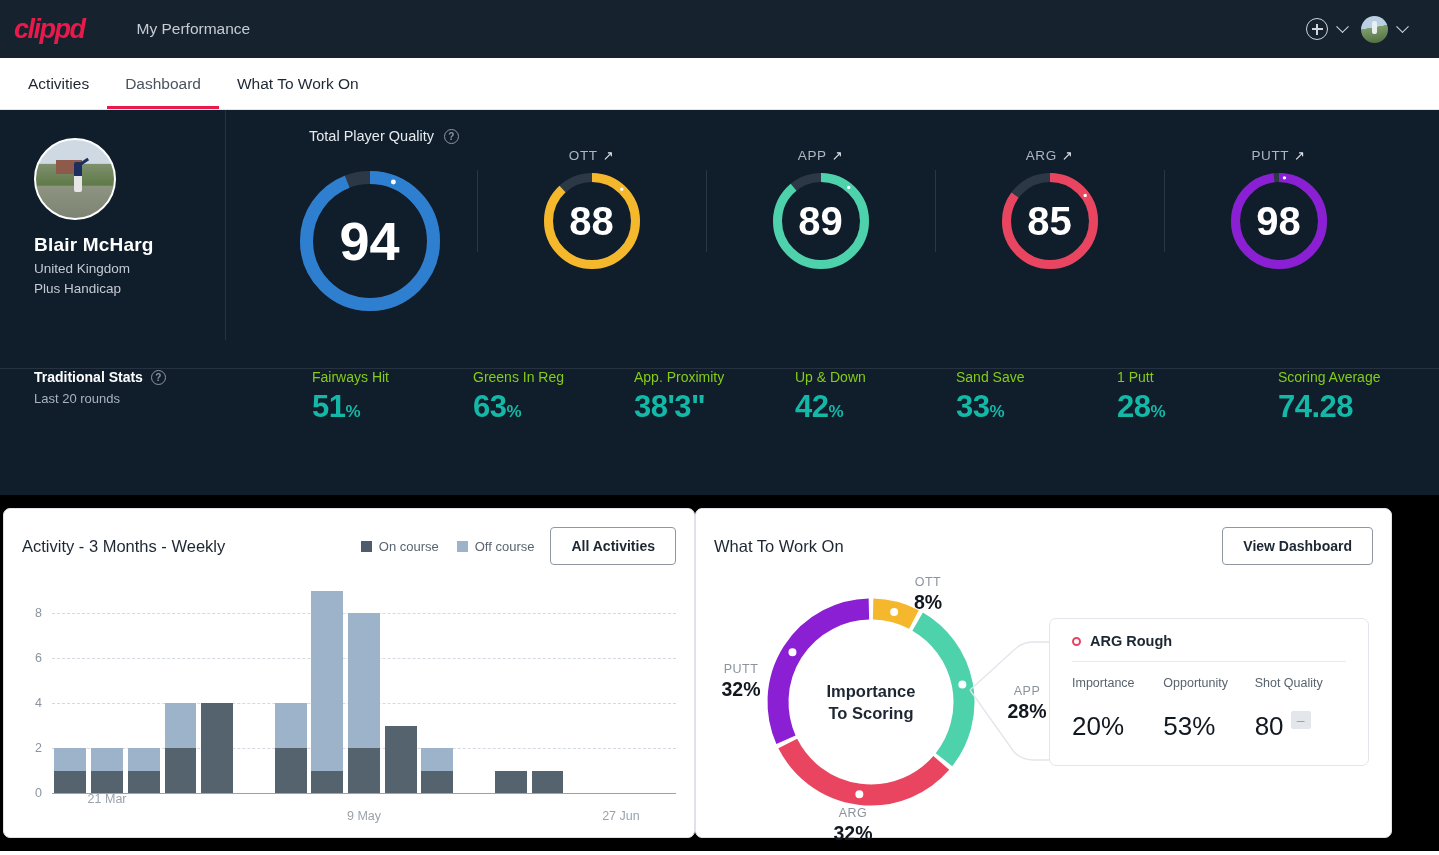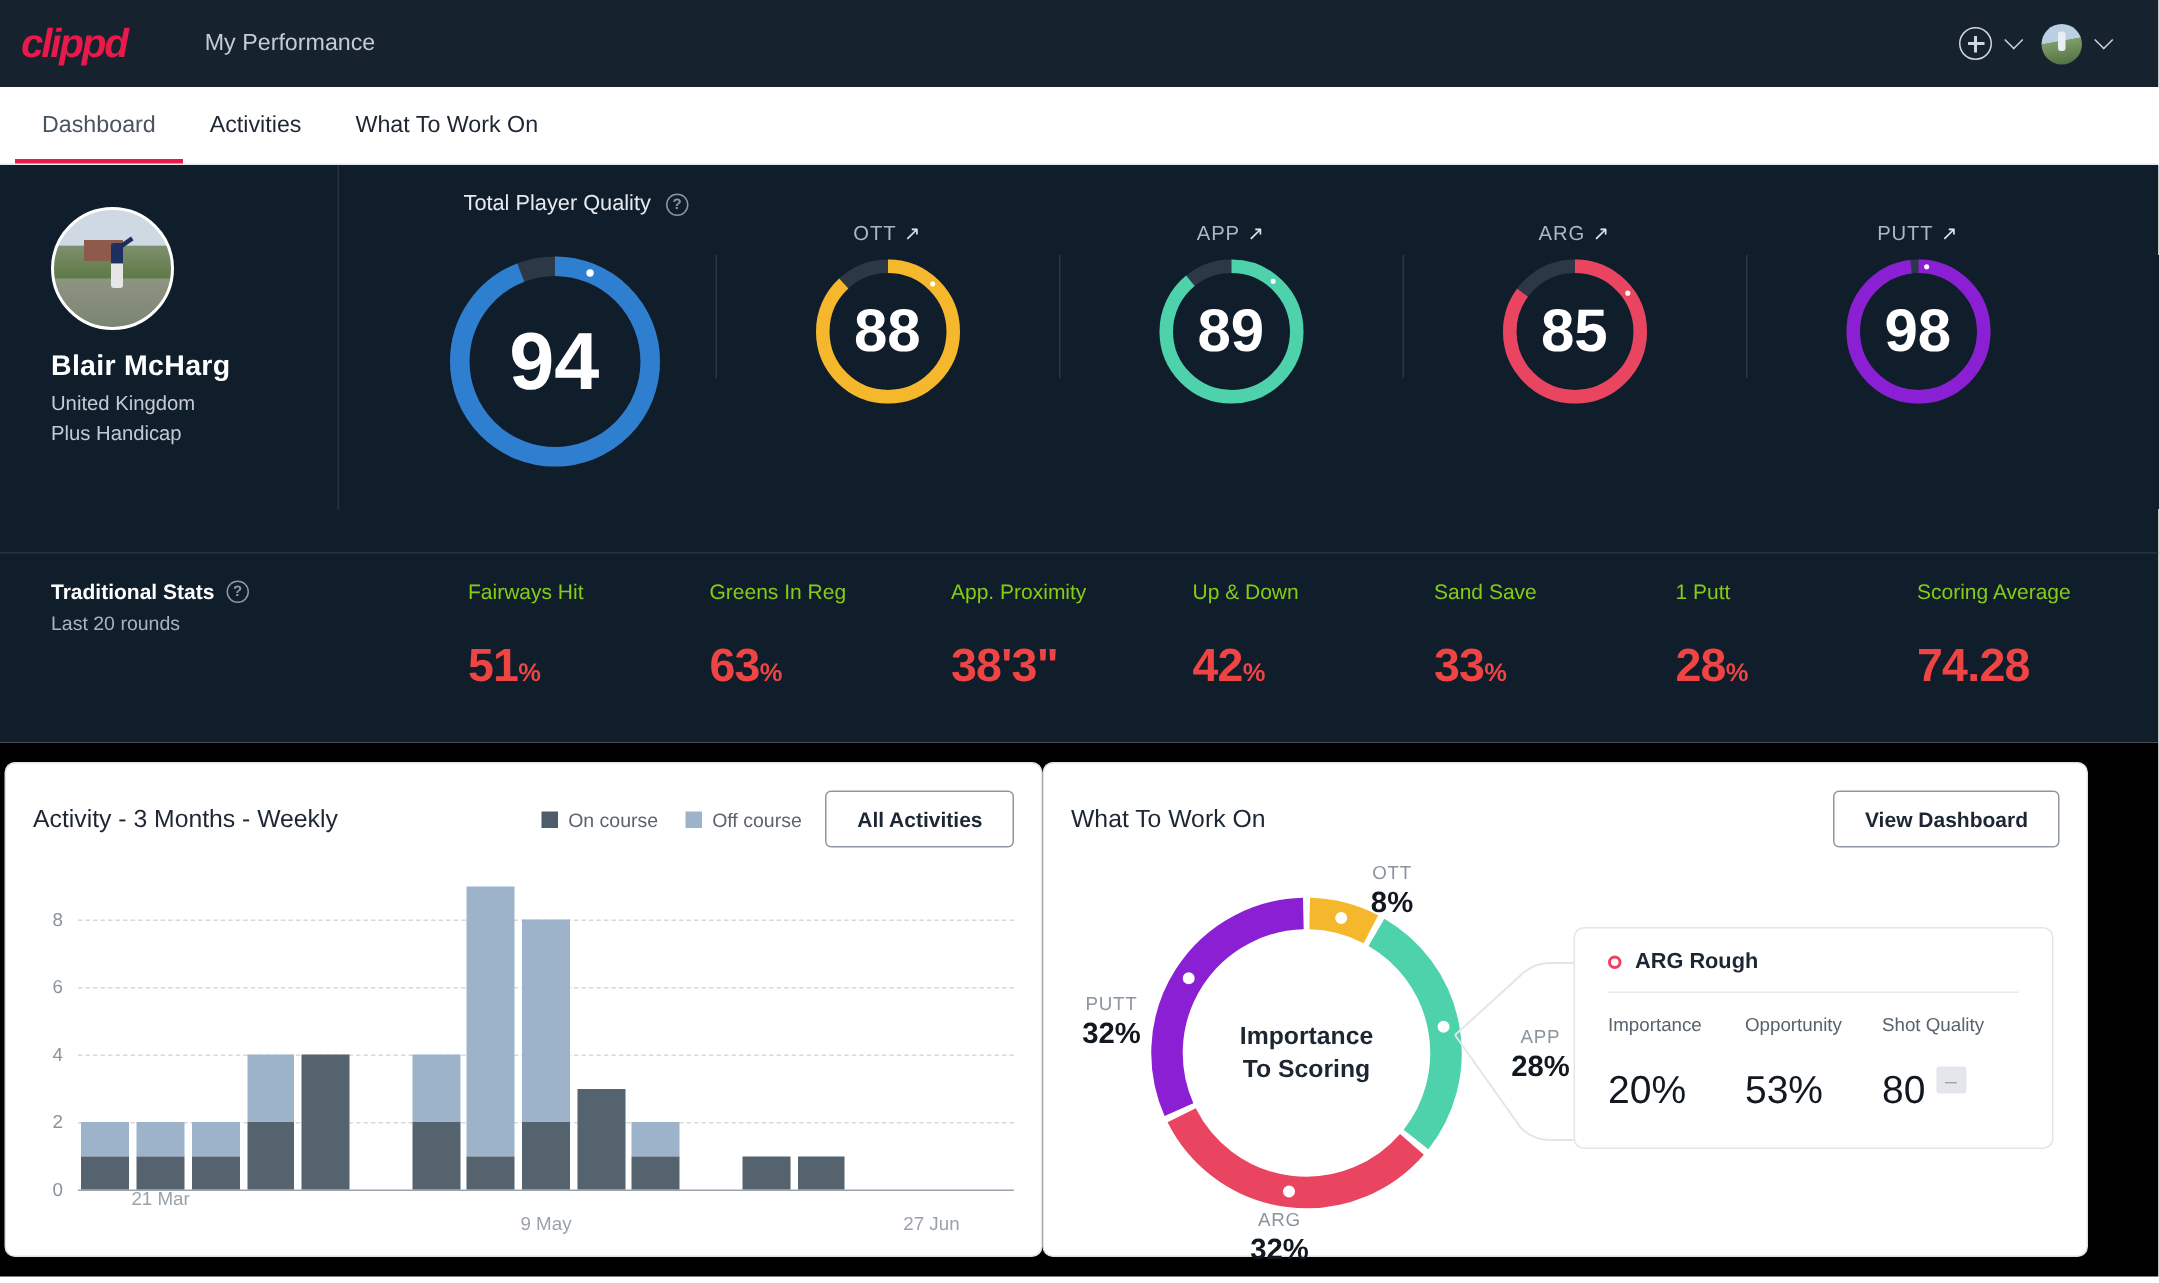--- a/index.html
+++ b/index.html
@@ -147,28 +147,27 @@
     color:#fff; font-weight:bold;
   }
   .gauge.main .val { font-size:54px; }
   .gauge.sub  .val { font-size:40px; }
 
   .hero-stats {
     border-top:1px solid #26323f;
     height:127px;
     display:flex;
     align-items:flex-start;
-    padding-top:17px;
   }
   .ts-label { width:312px; padding-left:34px; }
   .ts-t1 { color:#fff; font-size:14px; font-weight:bold; display:flex; align-items:center; gap:8px;}
   .ts-t2 { color:#aab3bd; font-size:13px; margin-top:6px; }
   .stat { flex:1; }
   .stat .sl { color:#84cc16; font-size:14px; }
-  .stat .sv { color:#ef4444; font-size:31px; font-weight:bold; margin-top:24px; letter-spacing:-.5px;}
+  .stat .sv { color:#14b8a6; font-size:31px; font-weight:bold; margin-top:4px; letter-spacing:-.5px;}
   .stat .sv .unit { font-size:17px; font-weight:bold; }
 
   
   .bottom { display:flex; padding:13px 3px; background:#000000; }
   .card {
     border:1px solid #dfe3e7;
     border-radius:7px;
     background:#fff;
   }
   .card-activity { width: 692px; height: 330px; }
@@ -238,22 +237,22 @@
   <div class="nav-title">My Performance</div>
   <div class="topbar-right">
     <span class="circ-plus"></span>
     <span class="chev"></span>
     <span class="avatar-sm"></span>
     <span class="chev"></span>
   </div>
 </div>
 
 <div class="tabbar">
+  <div class="tab">Activities</div>
   <div class="tab active">Dashboard</div>
-  <div class="tab">Activities</div>
   <div class="tab">What To Work On</div>
 </div>
 
 <div class="hero">
   <div class="hero-top">
 
     <div class="profile">
       <div class="avatar-lg">
         <span class="bldg"></span>
           <span class="person"></span>

